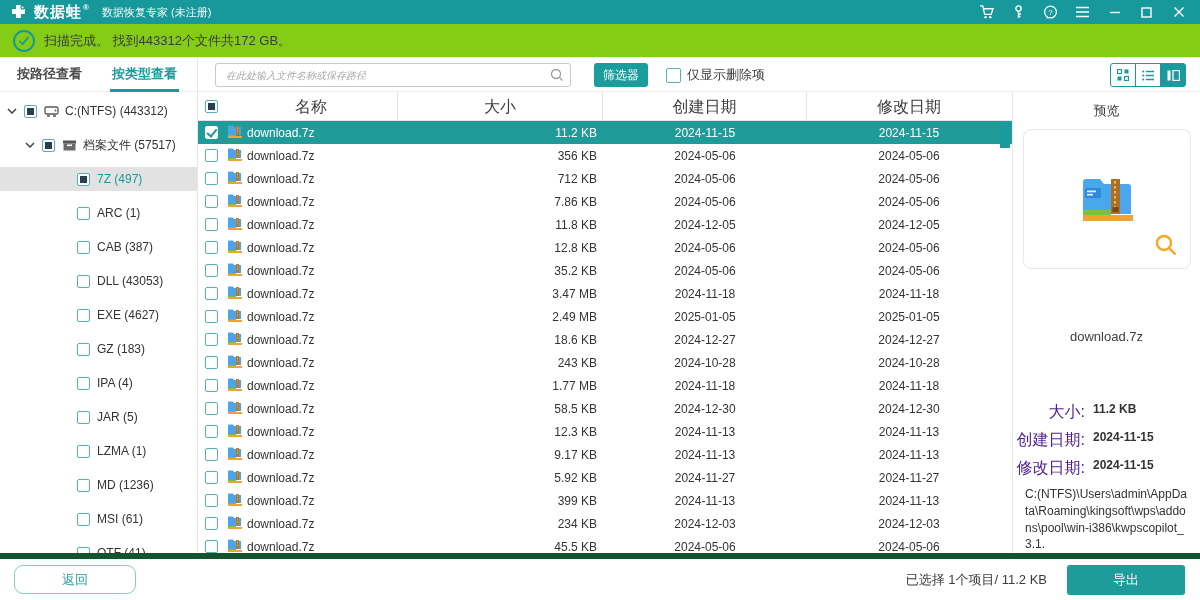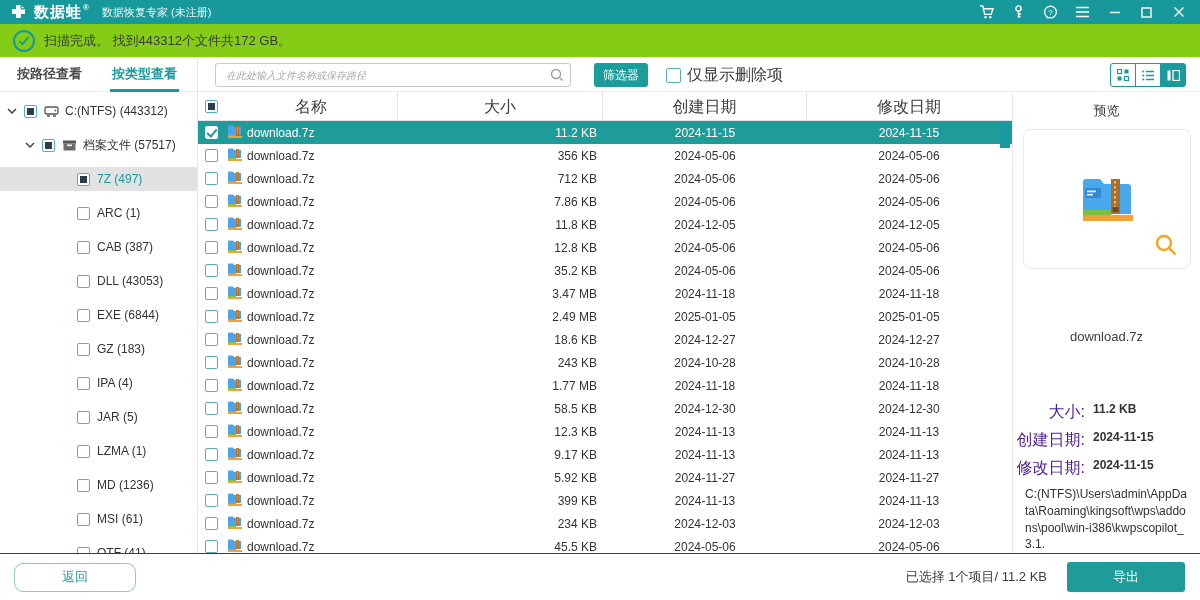--- a/index.html
+++ b/index.html
@@ -39,21 +39,21 @@
   .search-wrap svg { position:absolute; right:7px; top:5px; }
   .filter-btn { position:absolute; left:594px; top:5px; width:54px; height:24px; background:#1b9d9b;
     color:#fff; border:none; border-radius:3px; font-size:12px; cursor:pointer;
     font-family:"Liberation Sans","DejaVu Sans",sans-serif; }
   .del-check { position:absolute; left:666px; top:5px; height:24px; display:flex; align-items:center; gap:6px; cursor:pointer; }
   .cbx { width:13px; height:13px; border:1px solid #57b0b1; border-radius:2px; background:#fff;
     position:relative; display:inline-block; flex:none; }
   .cbx.partial::after { content:""; position:absolute; left:2px; top:2px; right:2px; bottom:2px; background:#2b3e50; }
   .cbx.checked::after { content:""; position:absolute; left:3px; top:0px; width:4px; height:8px;
     border-right:2px solid #1a9a9c; border-bottom:2px solid #1a9a9c; transform:rotate(40deg); }
-  .del-label { font-size:16px; color:#3c3c3c; }
+  .del-label { font-size:13px; color:#3c3c3c; }
   .view-toggle { position:absolute; right:14px; top:5px; display:flex; height:24px; }
   .vbtn { width:26px; height:24px; border:1px solid #1a9a9c; background:#fff; display:flex;
     align-items:center; justify-content:center; cursor:pointer; margin-left:-1px; }
   .vbtn:first-child { border-radius:3px 0 0 3px; margin-left:0; }
   .vbtn:last-child { border-radius:0 3px 3px 0; }
   .vbtn.active { background:#1a9a9c; }
   
   .v-divider { position:absolute; left:197px; top:58px; width:1px; height:495px; background:#e7e7e7; }
   .sidebar { position:absolute; left:0; top:92px; width:197px; height:461px; overflow:hidden; }
   .tree-row { height:24px; display:flex; align-items:center; cursor:pointer; }
@@ -96,21 +96,21 @@
     border:1px solid #e8e8e8; border-radius:8px; display:flex; align-items:center; justify-content:center; }
   .pv-zoom { position:absolute; right:12px; bottom:8px; cursor:pointer; }
   .pv-name { text-align:center; font-size:13px; color:#3c3c3c; margin-top:60px; }
   .pv-details { margin-top:58px; }
   .pv-drow { display:flex; margin-bottom:7px; }
   .pv-dlabel { width:72px; text-align:right; color:#4c1d95; font-size:16px; flex:none; }
   .pv-dvalue { margin-left:8px; color:#333; font-size:12px; font-weight:bold; }
   .pv-path { margin:2px 10px 0 12px; font-size:12px; color:#333; line-height:1.4; word-break:break-all; }
   
   .footer { position:absolute; left:0; top:553px; width:1200px; height:47px; background:#fff;
-    border-top:1px solid #14532d; display:flex; align-items:center; }
+    border-top:6px solid #14532d; display:flex; align-items:center; }
   .back-btn { margin-left:14px; width:122px; height:29px; border:1px solid #8fc7c8; border-radius:9px;
     background:#fff; color:#2a9d9f; font-size:13px; cursor:pointer;
     font-family:"Liberation Sans","DejaVu Sans",sans-serif; }
   .sel-text { margin-left:auto; font-size:13px; color:#3c3c3c; }
   .export-btn { margin-left:20px; margin-right:15px; width:118px; height:30px; background:#1e9c9a;
     border:none; border-radius:3px; color:#fff; font-size:13px; cursor:pointer;
     font-family:"Liberation Sans","DejaVu Sans",sans-serif; }
 </style>
 </head>
 <body>
@@ -275,21 +275,21 @@
           <span class="t-label">CAB (387)</span>
         </div>
 
         <div class="type-row">
           <span class="cbx"></span>
           <span class="t-label">DLL (43053)</span>
         </div>
 
         <div class="type-row">
           <span class="cbx"></span>
-          <span class="t-label">EXE (6844)</span>
+          <span class="t-label">EXE (4627)</span>
         </div>
 
         <div class="type-row">
           <span class="cbx"></span>
           <span class="t-label">GZ (183)</span>
         </div>
 
         <div class="type-row">
           <span class="cbx"></span>
           <span class="t-label">IPA (4)</span>

